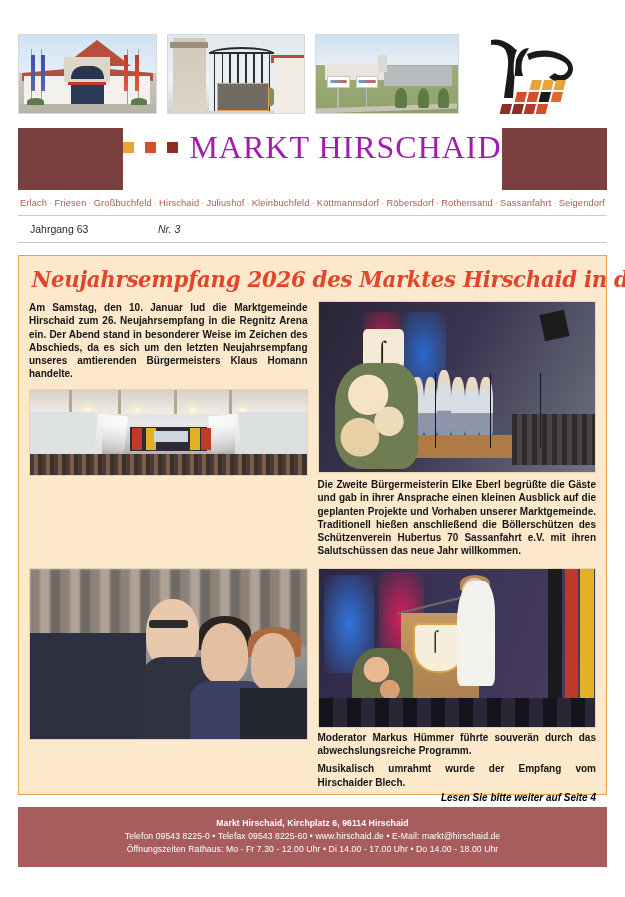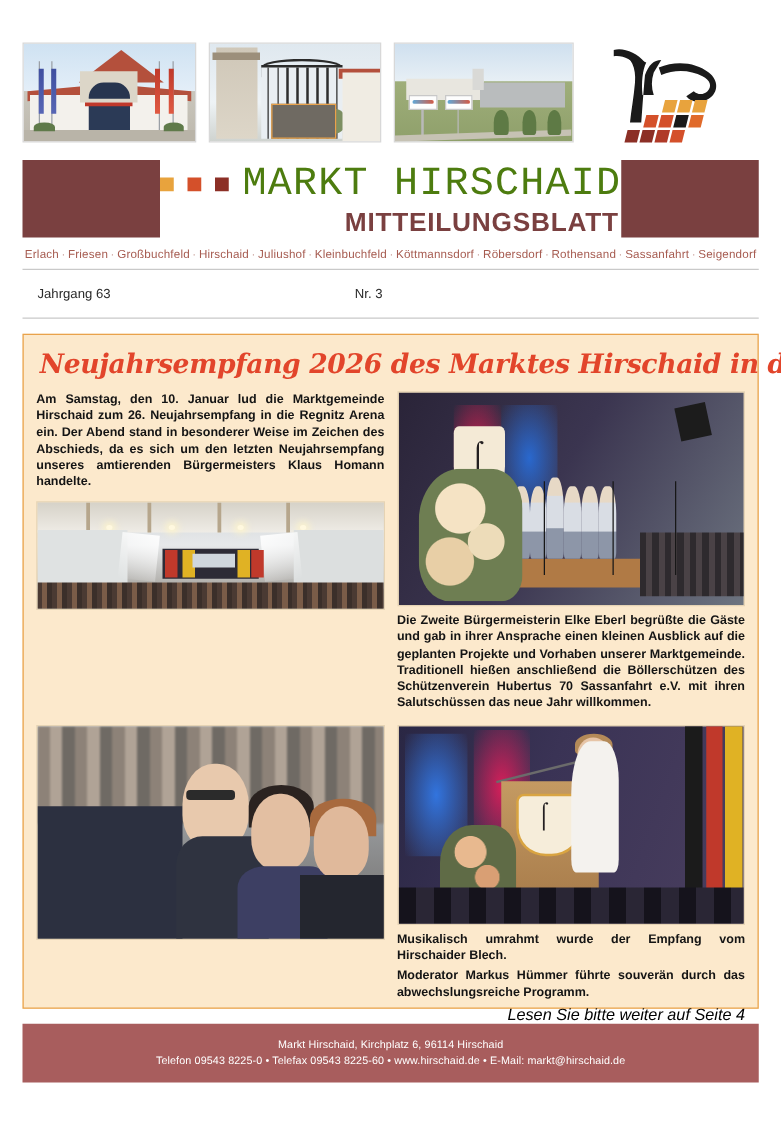--- a/index.html
+++ b/index.html
@@ -63,41 +63,41 @@
   .logo-box { width: 142px; height: 82px; position: relative; }
   .logo-svg { position:absolute; left: 14px; top: 2px; }
 
   
   .masthead { position: relative; margin-top: 12px; height: 62px; display:flex; align-items:stretch; }
   .mast-block { width: 112px; background: #7A4040; }
   .mast-center { flex: 1; position: relative; }
   .mast-title-row { display:flex; align-items:center; justify-content:center; height: 38px; gap: 11px; }
   .sq { width: 11px; height: 11px; display:inline-block; }
   .sq.y { background:#E8A33D; } .sq.o { background:#D4502A; } .sq.d { background:#8C2F26; }
-  .mast-title { font-family: Liberation Mono, monospace; font-size: 32px; letter-spacing: 1px; color:#4d7c0f; line-height: 1; white-space: nowrap; }
+  .mast-title { font-family: Liberation Serif, serif; font-size: 32px; letter-spacing: 1px; color:#a21caf; line-height: 1; white-space: nowrap; }
   .mast-sub { text-align: right; font-size: 21px; font-weight: bold; color:#7A4040; letter-spacing: 0.6px; line-height:1; padding-right: 2px; margin-top: 2px;}
 
   
   .villages { text-align:center; font-size: 9.3px; color:#a65b50; letter-spacing:0.15px; padding: 8px 0 7px; white-space: nowrap; }
   .villages .dot { color:#c9a09a; padding: 0 2px; }
 
   
-  .issue-bar { border-top: 1px solid #c9c9c9; border-bottom: 1px solid #c9c9c9; display:flex; align-items:center; height: 40px; font-size: 10.5px; color:#2a2a2a;gap:20px; }
+  .issue-bar { border-top: 1px solid #c9c9c9; border-bottom: 1px solid #c9c9c9; display:flex; align-items:center; height: 28px; font-size: 10.5px; color:#2a2a2a; }
   .issue-left { width: 140px; padding-left: 12px; }
   .issue-center { flex:1; text-align:center; font-weight:bold; font-size:11px; }
-  .issue-right { width: 140px; text-align:right; padding-right: 12px; }
+  .issue-right { width: 140px; padding-right: 12px; font-style: italic; }
 
   
   .panel { margin-top: 12px; background:#FCE9CC; border:1px solid #E9A24B; padding: 8px 10px 10px; height: 540px; position:relative; }
   .headline { text-align:center; color:#E2452B; font-family:"DejaVu Serif", serif; font-style: italic; font-weight: bold; font-size: 21.5px; letter-spacing: -0.3px; white-space: nowrap; margin: 3px 0 9px; transform: scaleX(0.99); }
 
   .cols { display:flex; gap: 10px; }
   .col { width: 291px; }
   .ptext { font-size: 10px; line-height: 1.33; color:#141414; text-align: justify; font-weight: bold; }
-  .bold-right { font-size: 13px; font-weight:normal; font-style: italic; text-align: right; margin-top: 3px; }
+  .bold-right { font-size: 10px; font-weight:bold; font-style: italic; text-align: right; margin-top: 3px; }
 
   .ph { position: relative; overflow: hidden; border:1px solid #e5d3b4; }
 
   
   .ph-hall { height: 87px; background: linear-gradient(#cfd4d8 0%, #e7e9ea 40%, #8e8a83 100%); }
   .ph-hall .ceiling { position:absolute; left:0; top:0; width:100%; height:28%; background:linear-gradient(#d6d2c8,#efece6); }
   .ph-hall .beam { position:absolute; top:0; height:28%; width:3px; background:#b6a68c; }
   .ph-hall .lamp { position:absolute; top:22%; width:5px; height:4px; background:#fff8df; border-radius:50%; box-shadow:0 0 6px 3px rgba(255,245,200,.8); }
   .ph-hall .wallL { position:absolute; left:0; top:26%; width:26%; height:56%; background:#dfe2e2; }
   .ph-hall .wallR { position:absolute; right:0; top:26%; width:26%; height:56%; background:#dcdfdf; }
@@ -149,21 +149,21 @@
   .ph-lect .flagr { position:absolute; right:6%; top:0; width:5%; height:92%; background:#c0392b; }
   .ph-lect .flagk { position:absolute; right:12%; top:0; width:5%; height:92%; background:#1b1b1b; }
   .ph-lect .flagy { position:absolute; right:0.5%; top:0; width:5%; height:92%; background:#e0b224; }
   .ph-lect .flw { position:absolute; left:12%; bottom:4%; width:22%; height:46%; background:radial-gradient(circle at 40% 30%, #e8b98f 0 20%, rgba(232,185,143,0) 21%), radial-gradient(circle at 62% 58%, #d99f74 0 17%, rgba(217,159,116,0) 18%), #5f6b46; border-radius: 42% 32% 22% 30%; }
   .ph-lect .aud { position:absolute; left:0; bottom:0; width:100%; height:18%; background:repeating-linear-gradient(90deg,#15131c 0 14px,#2a2635 14px 28px); }
 
   .cap { margin-top: 5px; }
 
   
   .footer { margin-top: 12px; background:#A85D5D; color:#fff; text-align:center; padding: 10px 6px 11px; font-size: 8.6px; line-height: 1.52; letter-spacing:0.1px; }
-  .footer .l1 { font-weight: 400; }
+  .footer .l1 { font-weight: 700; }
 </style>
 </head>
 <body>
 
 <div class="page">
 
   <div class="photo-strip">
 
     <div class="hdr-photo ph-townhall">
       <div class="roof"></div>
@@ -247,21 +247,20 @@
 
   <div class="masthead">
     <div class="mast-block"></div>
     <div class="mast-center">
       <div class="mast-title-row">
         <span class="sq y"></span>
         <span class="sq o"></span>
         <span class="sq d"></span>
         <span class="mast-title">MARKT HIRSCHAID</span>
       </div>
-      <div class="mast-sub">MITTEILUNGSBLATT</div>
     </div>
     <div class="mast-block"></div>
   </div>
 
   <div class="villages"><span>Erlach</span><span class="dot">·</span><span>Friesen</span><span class="dot">·</span><span>Großbuchfeld</span><span class="dot">·</span><span>Hirschaid</span><span class="dot">·</span><span>Juliushof</span><span class="dot">·</span><span>Kleinbuchfeld</span><span class="dot">·</span><span>Köttmannsdorf</span><span class="dot">·</span><span>Röbersdorf</span><span class="dot">·</span><span>Rothensand</span><span class="dot">·</span><span>Sassanfahrt</span><span class="dot">·</span><span>Seigendorf</span></div>
 
   <div class="issue-bar">
     <div class="issue-left">Jahrgang 63</div>
     <div class="issue-right">Nr. 3</div>
   </div>
@@ -346,25 +345,26 @@
           <div class="flagk"></div>
           <div class="micarm"></div>
           <div class="podium"></div>
           <div class="crest"></div>
           <div class="hair"></div>
           <div class="head"></div>
           <div class="speaker"></div>
           <div class="flw"></div>
           <div class="aud"></div>
         </div>
+        <div class="ptext" style="margin-top:3px">Moderator Markus Hümmer führte souverän durch das abwechslungsreiche Programm.</div>
         <div class="ptext cap">Musikalisch umrahmt wurde der Empfang vom Hirschaider Blech.</div>
-        <div class="ptext" style="margin-top:3px">Moderator Markus Hümmer führte souverän durch das abwechslungsreiche Programm.</div>
         <div class="bold-right">Lesen Sie bitte weiter auf Seite 4</div>
       </div>
     </div>
   </div>
 
   <div class="footer">
     <div class="l1">Markt Hirschaid, Kirchplatz 6, 96114 Hirschaid</div>
     <div>Telefon 09543 8225-0 • Telefax 09543 8225-60 • www.hirschaid.de • E-Mail: markt@hirschaid.de</div>
+    <div>Öffnungszeiten Rathaus: Mo - Fr 7.30 - 12.00 Uhr • Di 14.00 - 17.00 Uhr • Do 14.00 - 18.00 Uhr</div>
   </div>
 
 </div>
 
 </body></html>

